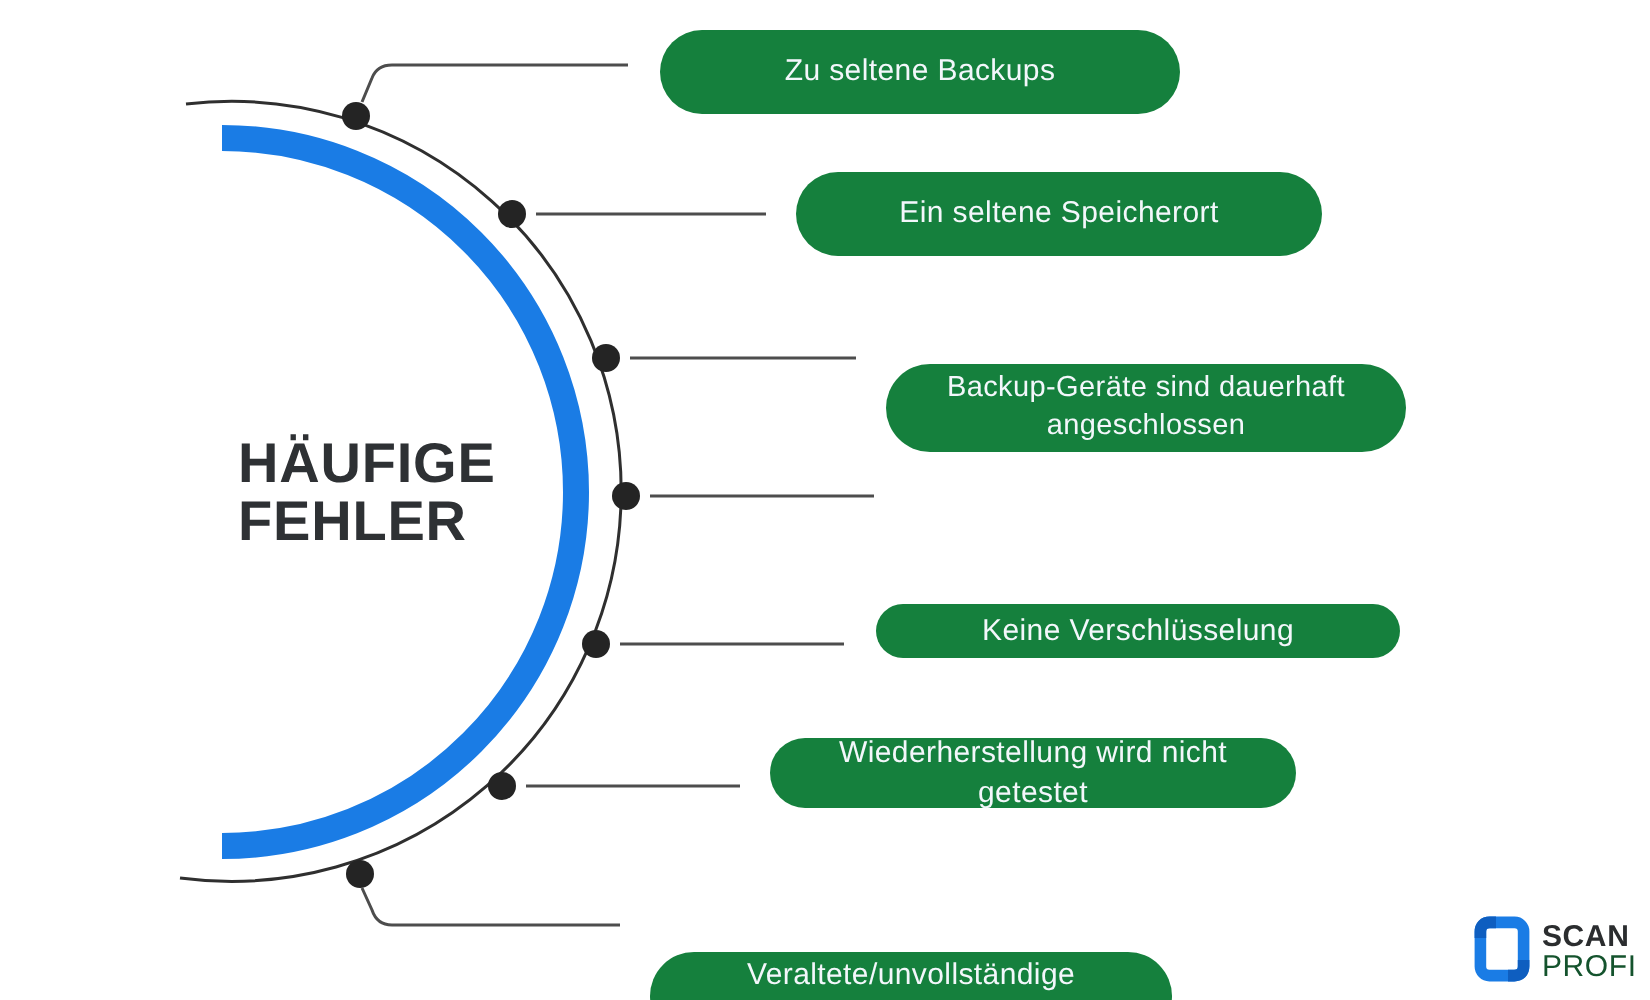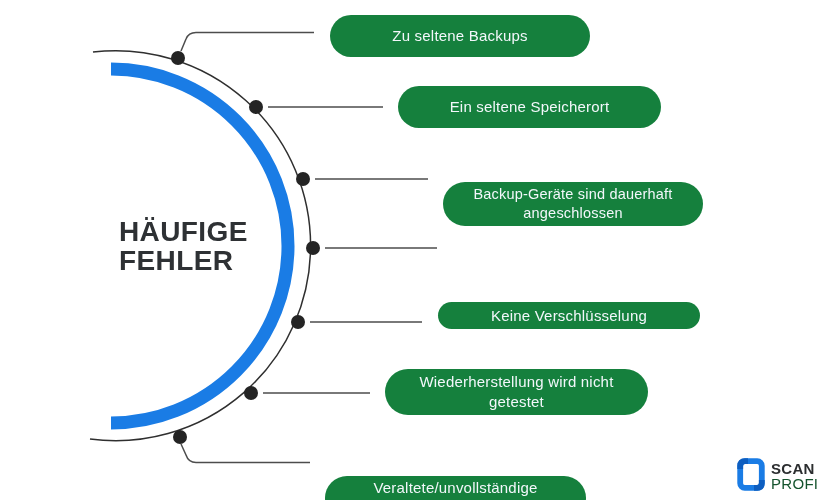--- a/index.html
+++ b/index.html
@@ -92,21 +92,21 @@
 
   <div class="title">
     <div>HÄUFIGE</div>
     <div>FEHLER</div>
   </div>
 
   <div class="pill" style="left:330px; top:15px;  width:260px; height:42px;">Zu seltene Backups</div>
   <div class="pill" style="left:398px; top:86px;  width:263px; height:42px;">Ein seltene Speicherort</div>
   <div class="pill" style="left:443px; top:158px; width:260px; height:44px; font-size:14.5px;margin-top:24px;">Backup-Geräte sind dauerhaft angeschlossen</div>
   <div class="pill" style="left:438px; top:302px; width:262px; height:27px;">Keine Verschlüsselung</div>
-  <div class="pill" style="left:385px; top:369px; width:263px; height:46px;">Wiederherstellung wird nicht getestet</div>
+  <div class="pill" style="left:385px; top:369px; width:263px; height:35px;">Wiederherstellung wird nicht getestet</div>
   <div class="pill" style="left:325px; top:443px; width:261px; height:44px;margin-top:33px;">Veraltete/unvollständige Sicherung</div>
 
   <div class="logo">
     <svg width="28" height="33" viewBox="0 0 28 33">
       <rect x="3.2" y="3.2" width="21.6" height="26.6" rx="4.5" fill="none" stroke="#1a7ce5" stroke-width="5.8"></rect>
       <path d="M 3.2 11 V 8 Q 3.2 3.2 8 3.2 H 11" fill="none" stroke="#0e5ec0" stroke-width="5.8"></path>
       <path d="M 24.8 22 V 25 Q 24.8 29.8 20 29.8 H 17" fill="none" stroke="#0e5ec0" stroke-width="5.8"></path>
     </svg>
     <div class="logo-text">
       <div class="l1">SCAN</div>

